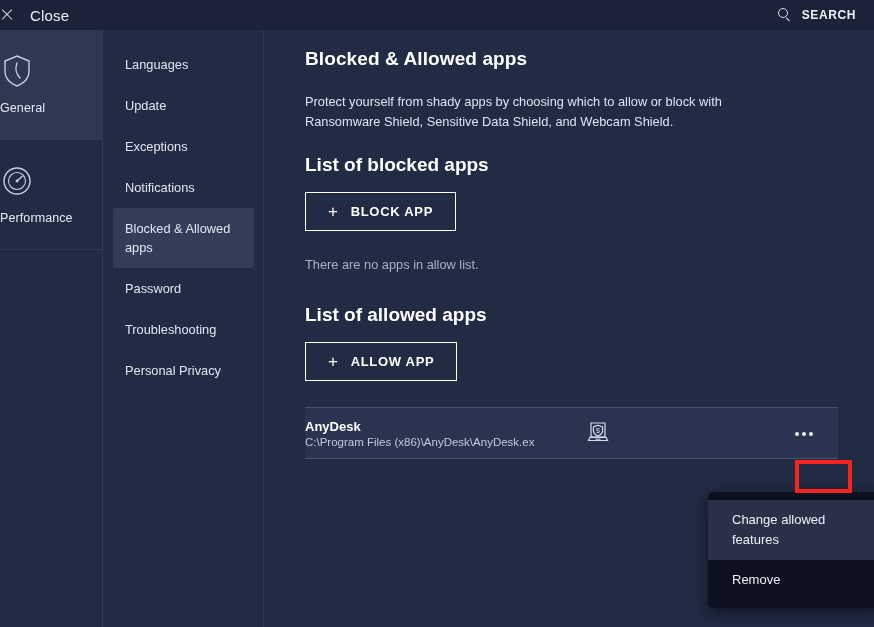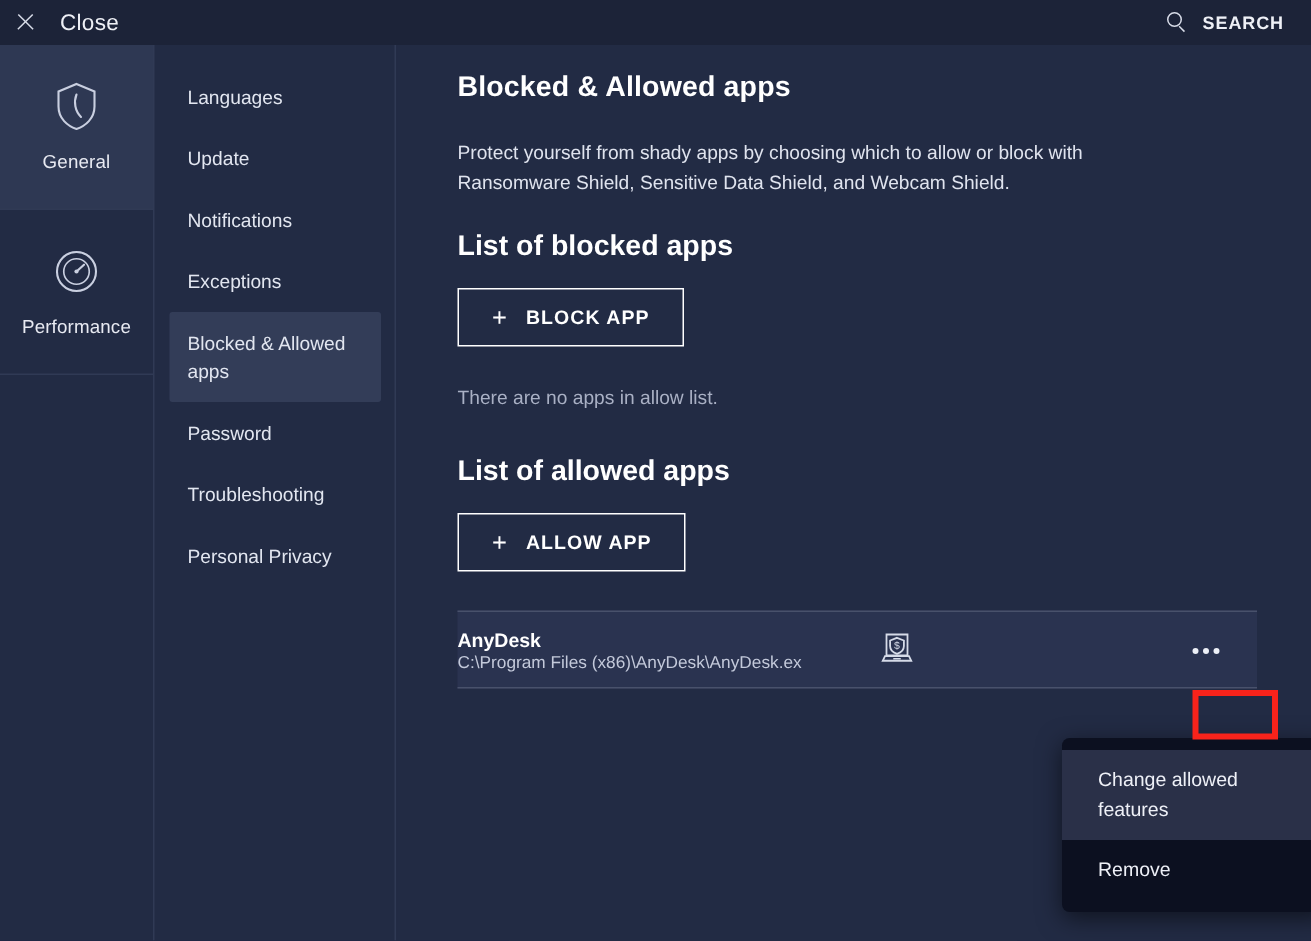--- a/index.html
+++ b/index.html
@@ -17,21 +17,21 @@
 
   
   .titlebar {
     position: absolute; top: 0; left: 0;
     width: 874px; height: 30px;
     background: #1c2338;
     display: flex; align-items: center;
   }
   .close-btn {
     display: flex; align-items: center;
-    height: 30px; padding-left: 10px;
+    height: 30px; padding-left: 0;
     cursor: pointer;
   }
   .close-x {
     width: 14px; height: 14px;
     position: relative; flex: none;
   }
   .close-x::before, .close-x::after {
     content: ""; position: absolute;
     left: 0; top: 6px;
     width: 14px; height: 1.4px;
@@ -72,21 +72,21 @@
   .sidebar {
     position: absolute; left: 0; top: 30px;
     width: 103px; height: 597px;
     background: #222b44;
     border-right: 1px solid #303a55;
   }
   .side-item {
     position: relative;
     height: 110px;
     display: flex; flex-direction: column;
-    align-items: center; justify-content: center;
+    justify-content: center;
     cursor: pointer;
     border-bottom: 1px solid #303a55;
   }
   .side-item.active { background: #2e3853; }
   .side-icon {
     width: 34px; height: 34px;
     display: flex; align-items: center; justify-content: center;
     margin-bottom: 13px;
   }
   .side-icon svg { display: block; }
@@ -271,22 +271,22 @@
           <circle cx="16" cy="16" r="1.4" fill="#c9cfe0"></circle>
         </svg>
       </div>
       <div class="side-label">Performance</div>
     </div>
   </div>
 
   <div class="subnav">
     <div class="subnav-item">Languages</div>
     <div class="subnav-item">Update</div>
+    <div class="subnav-item">Exceptions</div>
     <div class="subnav-item">Notifications</div>
-    <div class="subnav-item">Exceptions</div>
     <div class="subnav-item active">Blocked &amp; Allowed apps</div>
     <div class="subnav-item">Password</div>
     <div class="subnav-item">Troubleshooting</div>
     <div class="subnav-item">Personal Privacy</div>
   </div>
 
   <div class="main">
     <div class="page-title">Blocked &amp; Allowed apps</div>
     <div class="page-desc">Protect yourself from shady apps by choosing which to allow or block with Ransomware Shield, Sensitive Data Shield, and Webcam Shield.</div>
 

